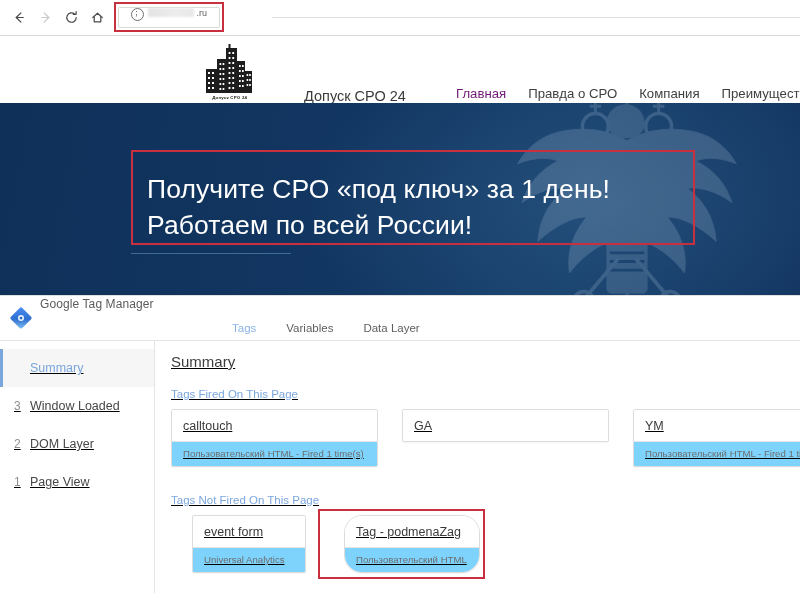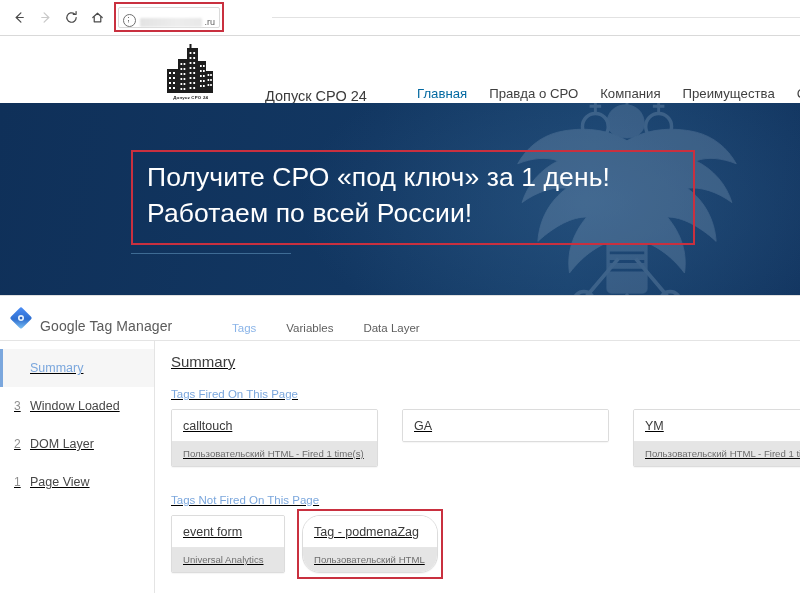--- a/index.html
+++ b/index.html
@@ -61,22 +61,22 @@
     box-sizing: border-box;
     pointer-events: none;
   }
   .omnibox {
     width: 102px;
     height: 21px;
     border: 1px solid #dadada;
     border-radius: 2px;
     background: #fff;
     display: flex;
-    align-items: flex-end;
-    padding: 0 4px;
+    align-items: flex-start;
+    padding: 0 12px;
     box-sizing: border-box;
   }
   .info-icon {
     width: 11px;
     height: 11px;
     border: 1.2px solid #707070;
     border-radius: 50%;
     position: relative;
     flex: 0 0 auto;
     margin-right: 4px;
@@ -112,20 +112,21 @@
   }
 
   
   .site-header {
     position: relative;
     height: 67px;
     background: #ffffff;
     display: flex;
     align-items: center;
     overflow: hidden;
+    margin-left: 39px;
   }
   .logo-block {
     position: absolute;
     left: 156px;
     top: 0px;
     width: 70px;
     height: 64px;
     display: flex;
     flex-direction: column;
     align-items: center;
@@ -159,21 +160,21 @@
     align-items: flex-start;
     gap: 22px;
     white-space: nowrap;
   }
   .nav-item {
     font-size: 13.2px;
     color: #3f3f3f;
     position: relative;
     padding-bottom: 5px;
   }
-  .nav-item.active { color: #0369a1; }
+  .nav-item.active { color: #701a75; }
   .nav-item.active::after {
     content: "";
     position: absolute;
     left: 0;
     right: 0;
     bottom: 0;
     height: 2px;
     background: #44b3d4;
   }
 
@@ -205,21 +206,21 @@
     left: 131px;
     top: 47px;
     width: 564px;
     height: 95px;
     border: 2px solid #c9303f;
     box-sizing: border-box;
   }
   .hero-text {
     position: absolute;
     left: 147px;
-    top: 56px;
+    top: 68px;
     width: 560px;
     color: #ffffff;
     font-size: 26.5px;
     line-height: 36px;
     letter-spacing: 0.1px;
     white-space: nowrap;
   }
   .hero-line { display: block; }
   .hero-underline {
     position: absolute;
@@ -248,23 +249,23 @@
   .gtm-logo {
     position: absolute;
     left: 10px;
     top: 11px;
     width: 22px;
     height: 22px;
   }
   .gtm-wordmark {
     position: absolute;
     left: 40px;
-    top: 30px;
+    top: 8px;
     transform: translateY(-50%);
-    font-size: 14px;
+    font-size: 12px;
     color: #5b5b5b;
     white-space: nowrap;
     letter-spacing: 0.1px;
   }
   .gtm-wordmark .g { color: #5b5b5b; }
   .gtm-tabs {
     position: absolute;
     left: 232px;
     top: 23px;
     transform: translateY(-50%);
@@ -368,41 +369,42 @@
   .tag-card-title {
     padding: 9px 11px 8px 11px;
     font-size: 12.5px;
     color: #3a3a3a;
     background: #ffffff;
   }
   .tag-card-footer {
     padding: 6px 11px 7px 11px;
     font-size: 9.6px;
     color: #6d6d6d;
-    background: #e5e5e5;
+    background: #7dd3fc;
     border-top: 1px solid #e6e6e6;
     white-space: nowrap;
     overflow: hidden;
     text-overflow: ellipsis;
   }
   .card-wrap { position: relative; }
   .card-wrap.highlighted::after {
     content: "";
     position: absolute;
     left: -5px;
     top: -6px;
     right: -5px;
     bottom: -6px;
     border: 2px solid #c9303f;
     pointer-events: none;
   }
   .section-gap { height: 27px; }
   .not-fired-row .tag-card {
     width: 112px;
     flex: 0 0 112px;
+    margin-left: 21px;
   }
   .not-fired-row .tag-card.wide {
     width: 134px;
     flex: 0 0 134px;
     border-radius: 18px;
   }
   .not-fired-row { gap: 17px; }
 </style>
 </head>
 <body>

